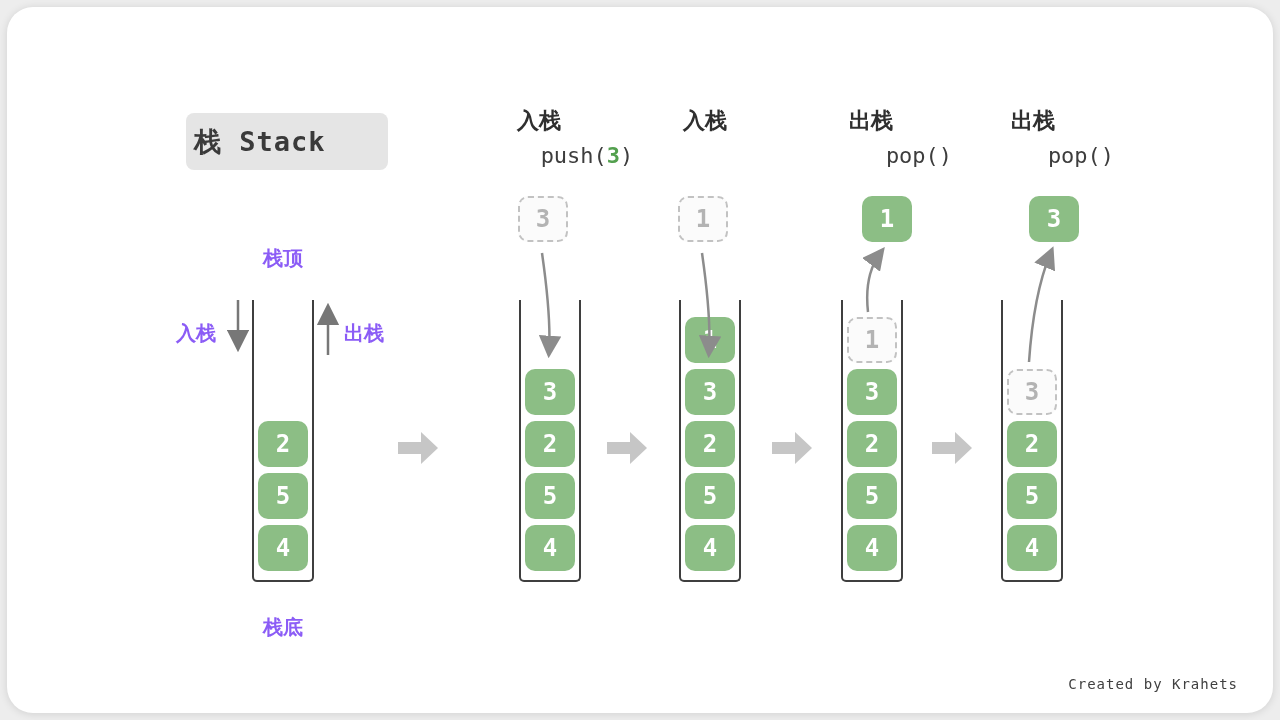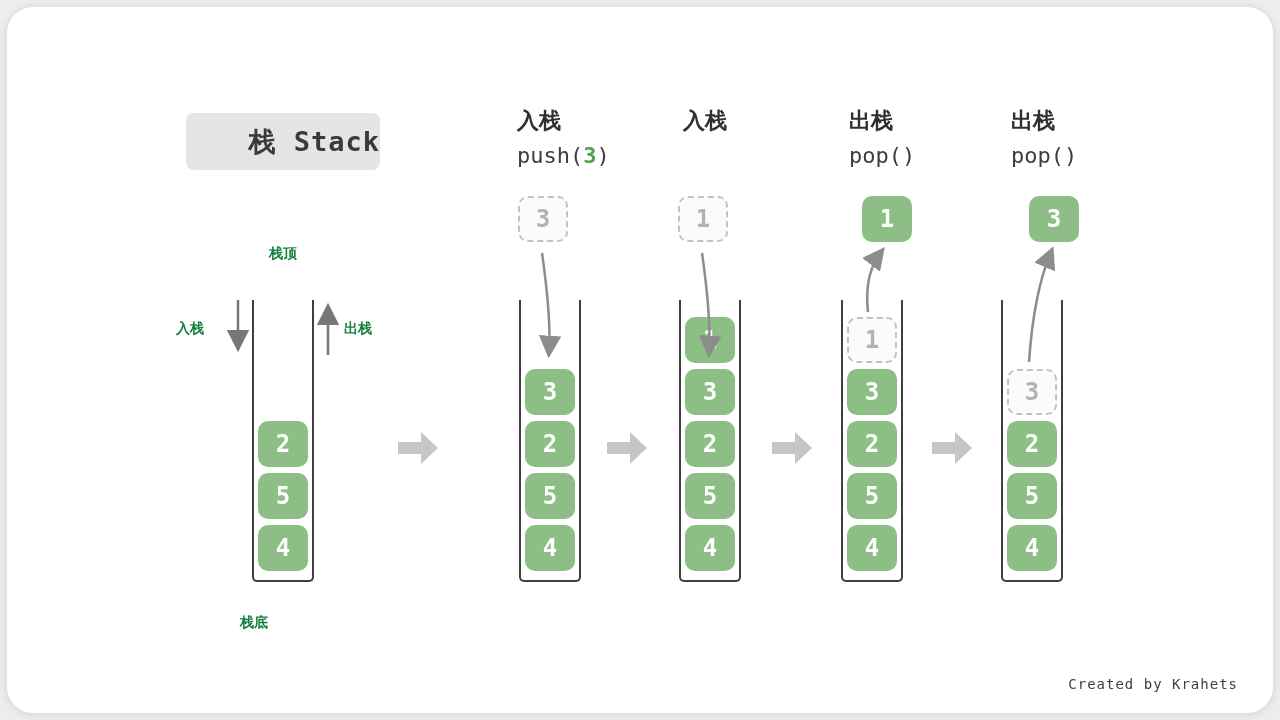--- a/index.html
+++ b/index.html
@@ -14,37 +14,37 @@
     position:absolute;left:7px;top:7px;right:7px;bottom:7px;
     background:#ffffff;
     border-radius:26px;
     box-shadow:0 1px 8px rgba(0,0,0,.12);
   }
   .scene{position:absolute;left:0;top:0;width:1280px;height:720px;}
 
   .title-badge{
     position:absolute;left:186px;top:113px;width:194px;height:57px;
     background:#E5E5E5;border-radius:8px;
-    display:flex;align-items:center;justify-content:flex-end;
+    display:flex;align-items:center;justify-content:flex-start;padding-left:8px;
   }
   .title-badge .t{
     font-family:"DejaVu Sans Mono","DejaVu Sans",monospace;
     font-size:27px;font-weight:600;color:#3A3A3A;letter-spacing:1px;
   }
 
   .side-label{
-    position:absolute;font-size:14px;font-weight:bold;color:#15803d;
+    position:absolute;font-size:20px;font-weight:bold;color:#8b5cf6;
   }
   .op{
     position:absolute;top:107px;width:140px;
   }
   .op .op-name{font-size:22px;font-weight:bold;color:#2F2F2F;line-height:28px;margin-bottom:7px;}
   .op .op-code{
     font-family:"DejaVu Sans Mono",monospace;
-    font-size:22px;color:#3D3D3D;line-height:28px;white-space:nowrap;
+    font-size:22px;color:#3D3D3D;line-height:28px;white-space:nowrap;text-align:center;
   }
   .op .op-code .arg{color:#53A04E;font-weight:bold;}
 
   .cell{
     width:50px;height:46px;border-radius:10px;
     background:#8CBE85;
     color:#ffffff;font-family:"DejaVu Sans Mono",monospace;
     font-size:24px;font-weight:bold;
     display:flex;align-items:center;justify-content:center;
     box-sizing:border-box;
@@ -78,21 +78,21 @@
 <body>
 
 <div class="card"></div>
 <div class="scene">
 
   <div class="title-badge">
     <span class="t">栈 Stack</span>
   </div>
 
   <div class="side-label" style="left:240px;top:245px;width:86px;text-align:center;">栈顶</div>
-  <div class="side-label" style="left:240px;top:614px;width:86px;">栈底</div>
+  <div class="side-label" style="left:240px;top:614px;width:86px;text-align:center;">栈底</div>
   <div class="side-label" style="left:176px;top:320px;">入栈</div>
   <div class="side-label" style="left:344px;top:320px;">出栈</div>
 
   <div class="op" style="left:517px;">
     <div class="op-name">入栈</div>
     <div class="op-code"><span>push(</span><span class="arg">3</span><span>)</span></div>
   </div>
   <div class="op" style="left:683px;">
     <div class="op-name">入栈</div>
   </div>

